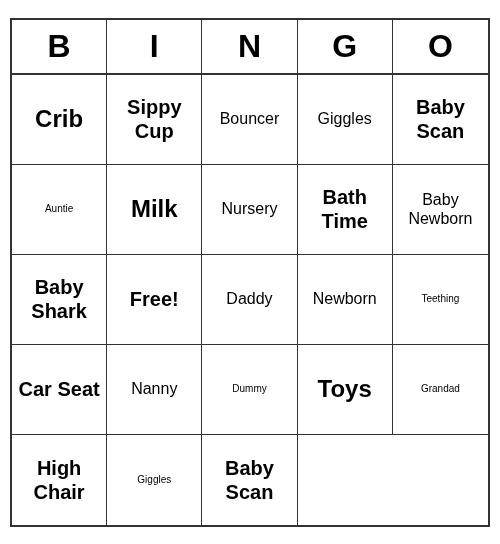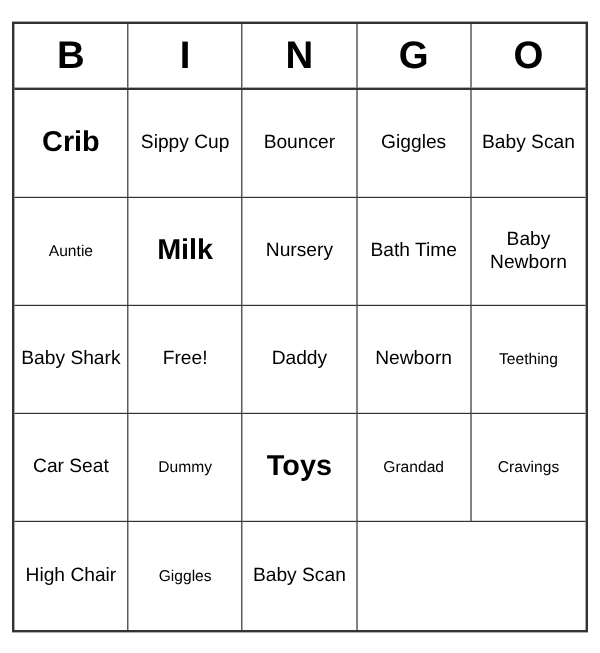--- a/index.html
+++ b/index.html
@@ -70,30 +70,30 @@
     .cell-text {
       width: 100%;
     }
 
     .size-xl {
       font-size: 24px;
       font-weight: bold;
     }
 
     .size-lg {
-      font-size: 16px;
-      font-weight: normal;
+      font-size: 20px;
+      font-weight: bold;
     }
 
     .size-md {
       font-size: 16px;
     }
 
     .size-sm {
-      font-size: 13px;
+      font-size: 10px;
     }
   </style>
 </head>
 <body>
 
 <div class="bingo-card">
   <div class="bingo-header">
   <div class="bingo-header-cell">B</div>
       <div class="bingo-header-cell">I</div>
       <div class="bingo-header-cell">N</div>
@@ -143,30 +143,30 @@
       <div class="bingo-cell">
         <span class="cell-text size-md">Newborn</span>
       </div>
       <div class="bingo-cell">
         <span class="cell-text size-sm">Teething</span>
       </div>
       <div class="bingo-cell">
         <span class="cell-text size-lg">Car Seat</span>
       </div>
       <div class="bingo-cell">
+        <span class="cell-text size-md">Nanny</span>
+      </div>
+      <div class="bingo-cell">
         <span class="cell-text size-sm">Dummy</span>
       </div>
       <div class="bingo-cell">
         <span class="cell-text size-xl">Toys</span>
       </div>
       <div class="bingo-cell">
         <span class="cell-text size-sm">Grandad</span>
-      </div>
-      <div class="bingo-cell">
-        <span class="cell-text size-sm">Cravings</span>
       </div>
       <div class="bingo-cell">
         <span class="cell-text size-lg">High Chair</span>
       </div>
       <div class="bingo-cell">
         <span class="cell-text size-sm">Giggles</span>
       </div>
       <div class="bingo-cell">
         <span class="cell-text size-lg">Baby Scan</span>
       </div>

